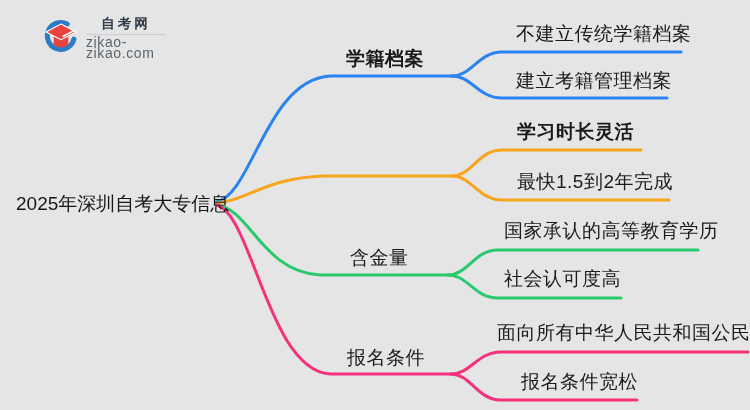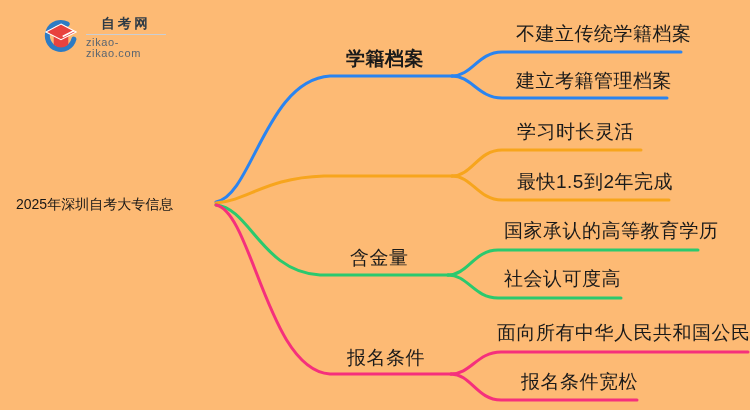--- a/index.html
+++ b/index.html
@@ -1,50 +1,50 @@
 <!DOCTYPE html>
 <html><head>
 <meta charset="utf-8">
 <style>
   html,body{margin:0;padding:0;background:#fff;}
   #stage{
     position:relative;
     width:750px;height:410px;
-    background:#fdba74;
+    background:#e5e5e5;
     overflow:hidden;
     font-family:"Liberation Sans", sans-serif;
   }
   #lines{position:absolute;left:0;top:0;}
   .lbl{
     position:absolute;
     color:#1a1a1a;
     font-size:19px;
     line-height:20px;
     white-space:nowrap;
     letter-spacing:0.5px;
   }
   .title{
-    font-size:14px;
+    font-size:19px;
     line-height:24px;
     letter-spacing:0;
     color:#161616;
   }
   
   .logo{
     position:absolute;left:44px;top:15px;
     display:flex;align-items:center;gap:8px;
   }
   .logo-text{display:flex;flex-direction:column;align-items:center;width:80px;}
   .logo-name{
     font-size:13.5px;font-weight:bold;color:#2e3a45;
     letter-spacing:3px;line-height:17px;
   }
   .logo-rule{width:100%;height:1px;background:#c9ced4;margin:2px 0 2px 0;}
   .logo-domain{
-    font-size:11px;color:#5a6570;letter-spacing:0.6px;line-height:11px;
+    font-size:14px;color:#5a6570;letter-spacing:0.6px;line-height:11px;
   }
 </style>
 </head>
 <body>
 
 <div id="stage">
 
   <svg id="lines" width="750" height="410" viewBox="0 0 750 410" fill="none" stroke-width="3" stroke-linecap="round" stroke-linejoin="round">
 
     <path d="M 216 202 C 252 196 266 80 330 76 L 452 76" stroke="#2a84f0"></path>
@@ -80,21 +80,21 @@
 
   <div class="lbl title" style="left:16px;top:192px;">2025年深圳自考大专信息</div>
 
   <div class="lbl" style="left:346px;top:49px;font-weight:bold;">学籍档案</div>
   <div class="lbl" style="left:350px;top:248px;">含金量</div>
   <div class="lbl" style="left:347px;top:348px;">报名条件</div>
 
   <div class="lbl" style="left:516px;top:24px;">不建立传统学籍档案</div>
   <div class="lbl" style="left:516px;top:71px;">建立考籍管理档案</div>
 
-  <div class="lbl" style="left:517px;top:122px;">学习时长灵活</div>
+  <div class="lbl" style="left:517px;top:122px;font-weight:bold;">学习时长灵活</div>
   <div class="lbl" style="left:517px;top:172px;">最快1.5到2年完成</div>
 
   <div class="lbl" style="left:504px;top:269px;">社会认可度高</div>
   <div class="lbl" style="left:504px;top:221px;">国家承认的高等教育学历</div>
 
   <div class="lbl" style="left:497px;top:323px;">面向所有中华人民共和国公民</div>
   <div class="lbl" style="left:521px;top:372px;">报名条件宽松</div>
 
 </div>
 

